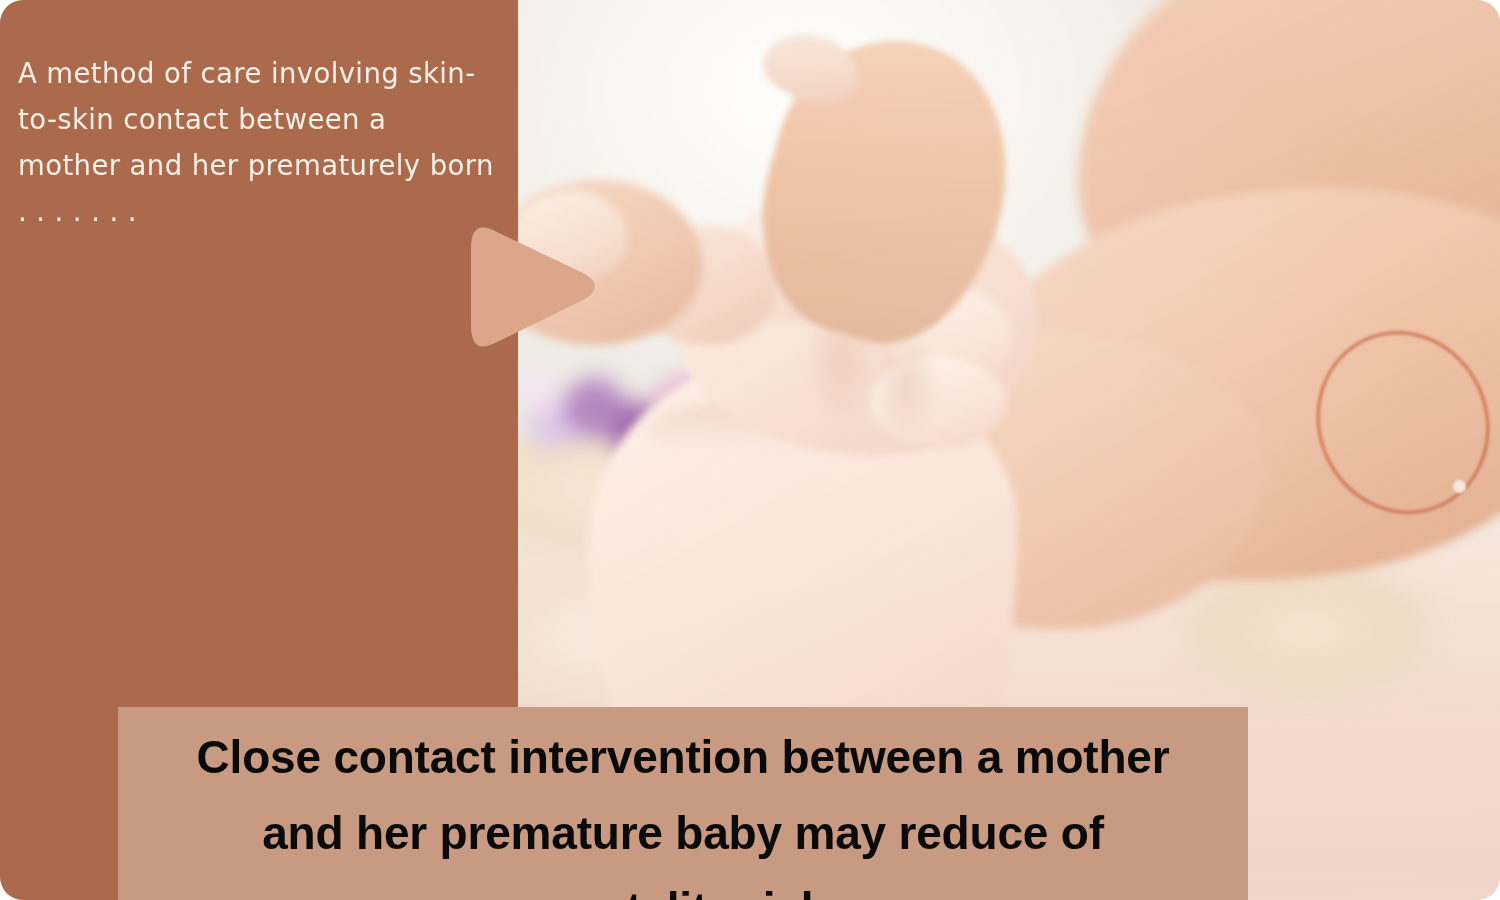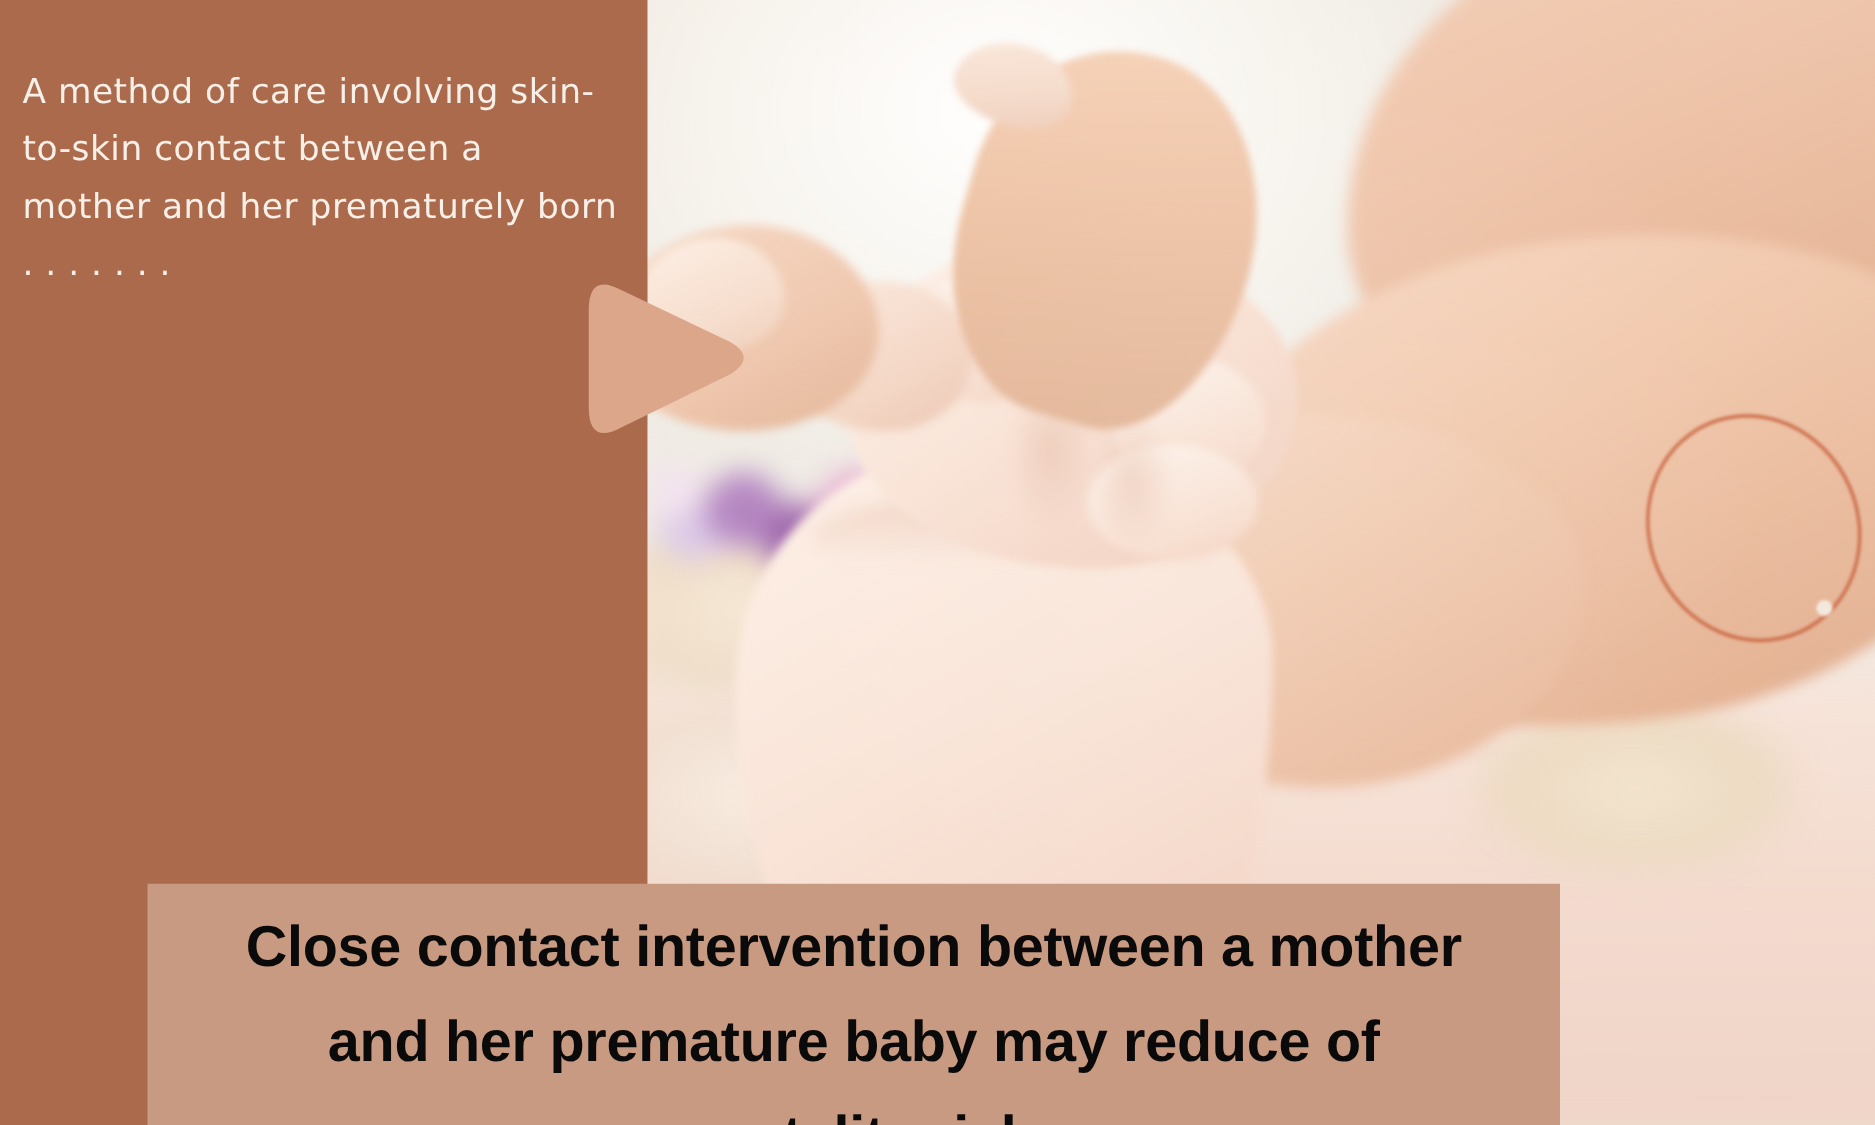--- a/index.html
+++ b/index.html
@@ -6,20 +6,21 @@
   html, body {
     width:1500px; height:900px;
     overflow:hidden;
     background:#ffffff;
     font-family:"Liberation Sans", sans-serif;
   }
   #stage {
     position:relative;
     width:1500px; height:900px;
     overflow:hidden;
+    border-radius:23px;
   }
 
   
   #photo {
     position:absolute;
     left:518px; top:0;
     width:982px; height:900px;
     overflow:hidden;
     background:#f2efe9;
   }

